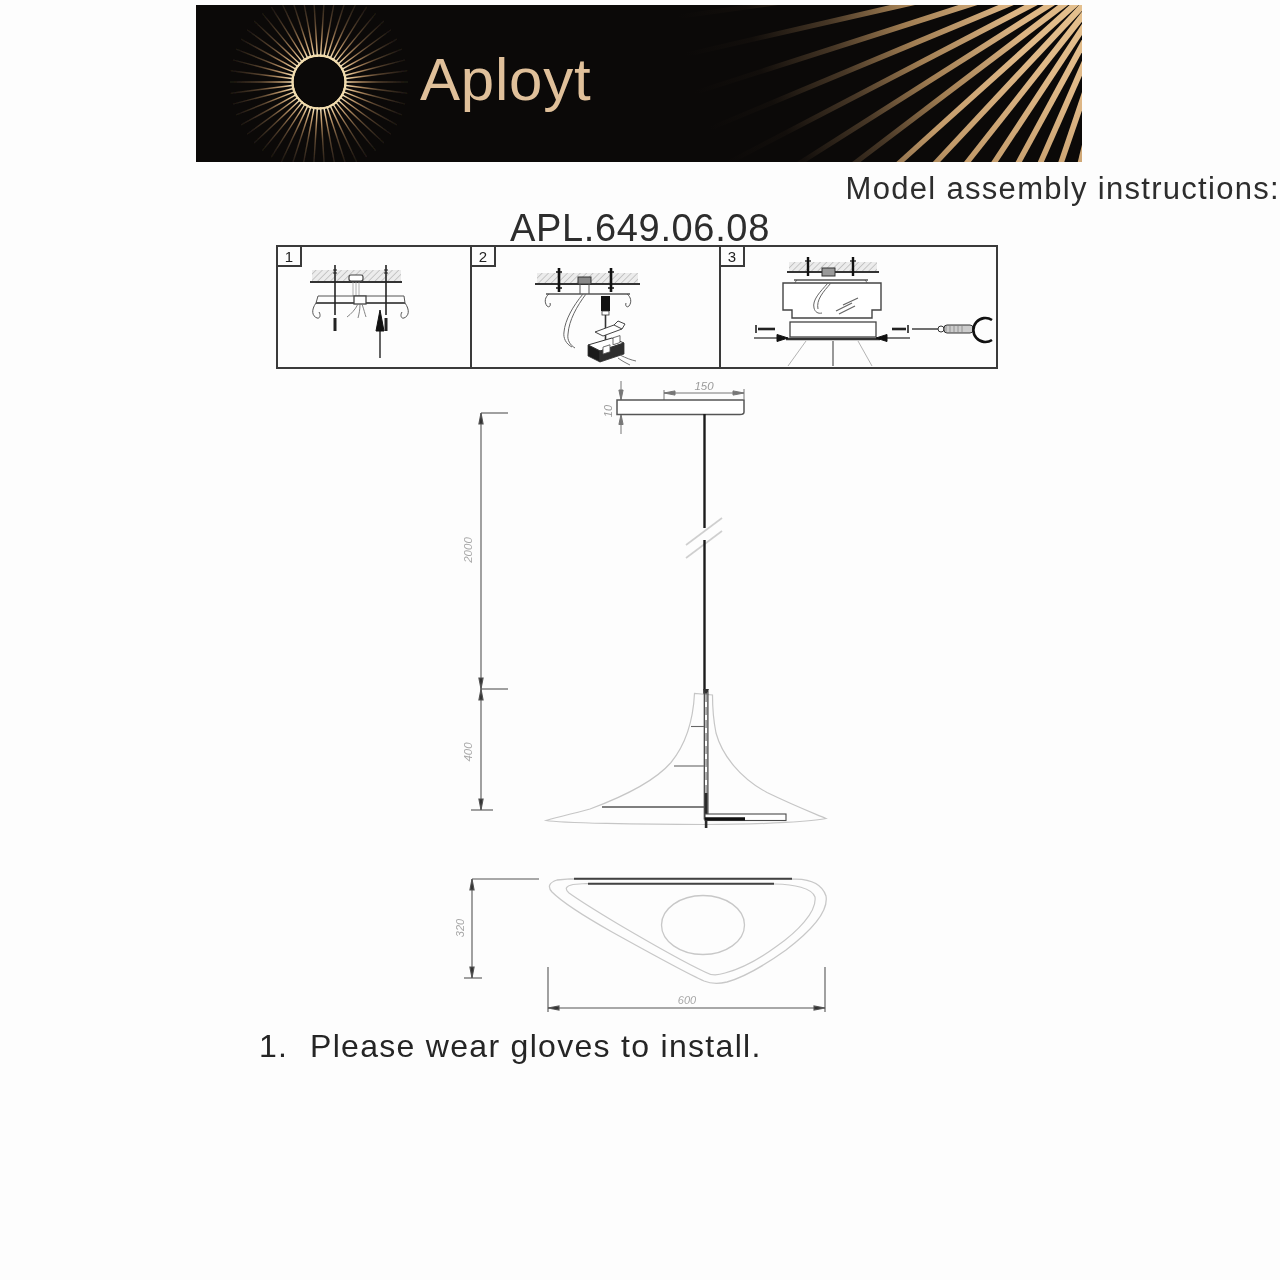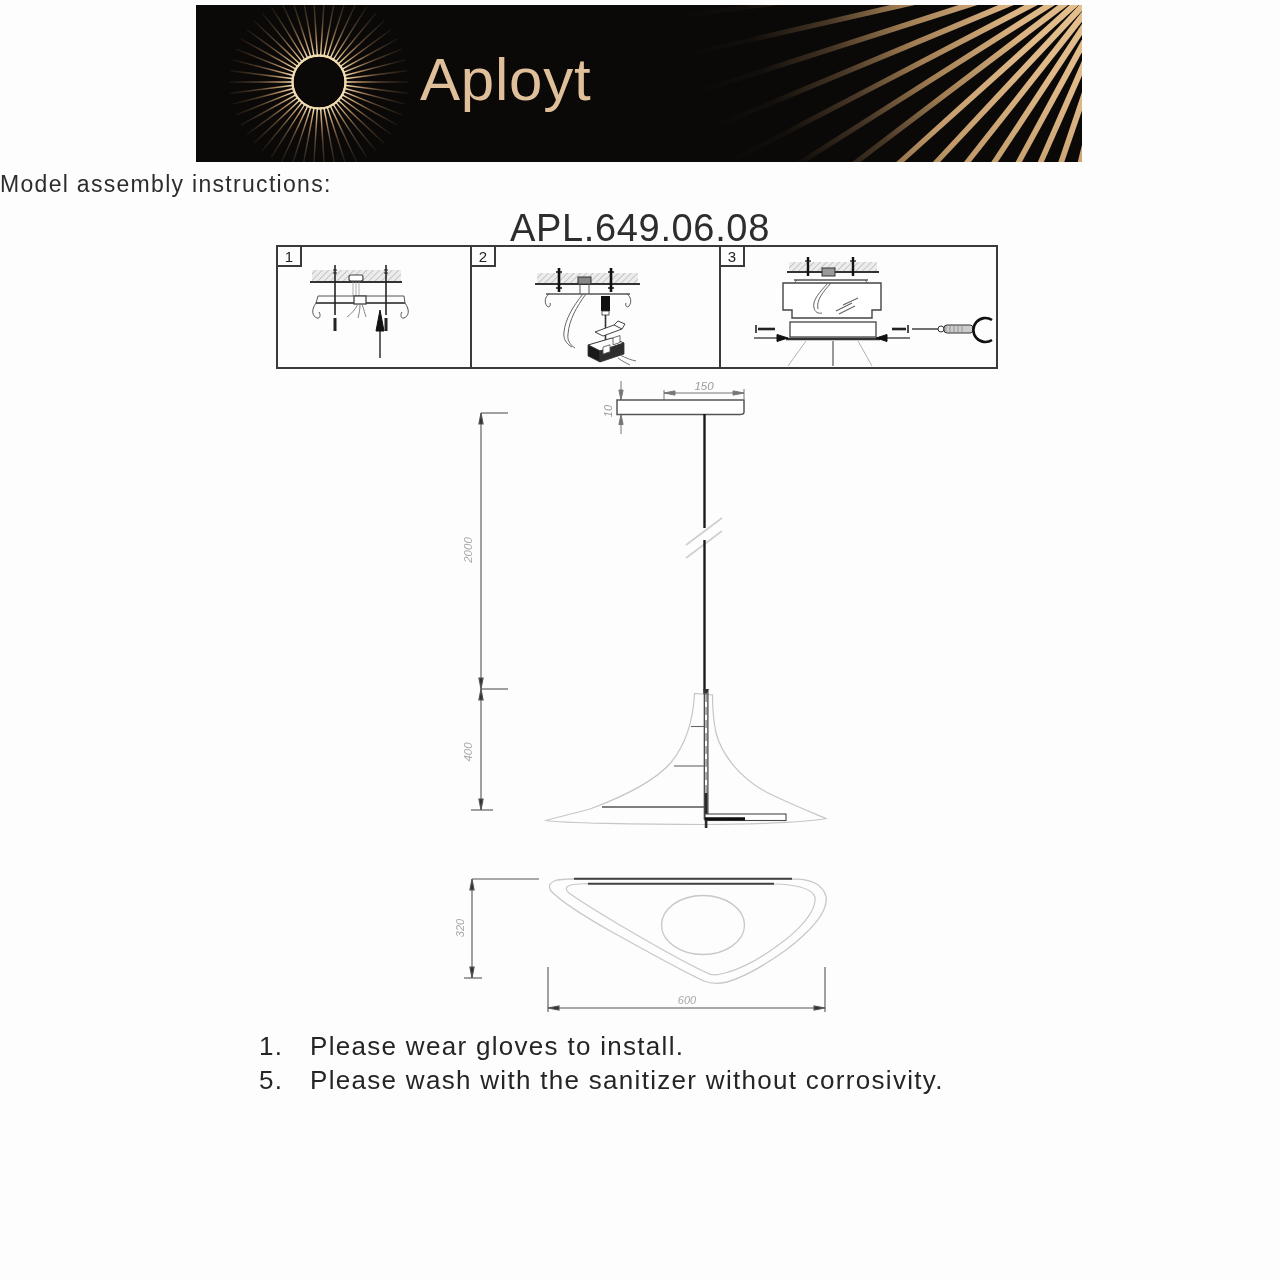--- a/index.html
+++ b/index.html
@@ -119,21 +119,21 @@
       </g>
 
     <circle cx="319" cy="82" r="26.5" fill="none" stroke="#f3ddae" stroke-width="2.4"></circle>
 
     <circle cx="319" cy="82" r="25" fill="#0b0908"></circle>
   </g>
 
   <text x="420" y="100" font-size="60" fill="#e0c09a" font-family="Liberation Sans, sans-serif" letter-spacing="0.8">Aployt</text>
 </svg>
 
-<div class="abs" style="left:0px;top:171px;width:1280px;text-align:left;font-size:23px;color:#2d2d2d;letter-spacing:1.3px;">Model assembly instructions:</div>
+<div class="abs" style="left:0px;top:171px;width:1280px;text-align:right;font-size:31px;color:#2d2d2d;letter-spacing:1.3px;">Model assembly instructions:</div>
 
 <div class="abs" style="left:0px;top:207px;width:1280px;text-align:center;font-size:38px;color:#2d2d2d;letter-spacing:0.65px;">APL.649.06.08</div>
 
 <svg class="abs" style="left:260px;top:240px" width="760" height="140" viewBox="260 240 760 140">
   <defs>
     <pattern id="hatch" width="4.5" height="4.5" patternUnits="userSpaceOnUse" patternTransform="rotate(45)">
       <rect width="4.5" height="4.5" fill="#ececec"></rect>
       <line x1="0" y1="0" x2="0" y2="4.5" stroke="#a0a0a0" stroke-width="1"></line>
     </pattern>
   </defs>
@@ -423,22 +423,21 @@
     <line x1="548" y1="967" x2="548" y2="1012"></line>
     <line x1="825" y1="967" x2="825" y2="1012"></line>
     <line x1="548" y1="1008" x2="825" y2="1008"></line>
     <path d="M548 1008 L559 1005.9 L559 1010.1 Z"></path>
     <path d="M825 1008 L814 1005.9 L814 1010.1 Z"></path>
   </g>
 
   <text x="687" y="1004" font-size="11" fill="#a8a8a8" font-style="italic" text-anchor="middle">600</text>
 </svg>
 
-<div class="abs" style="left:259px;top:1029px;font-size:26px;color:#252525;letter-spacing:1.3px;line-height:34.3px;">
+<div class="abs" style="left:259px;top:1029px;font-size:32px;color:#252525;letter-spacing:1.3px;line-height:34.3px;">
 
   <div><span style="display:inline-block;width:51px;">1.</span>Please wear gloves to install.</div>
 
 
 
 
-  <div><span style="display:inline-block;width:51px;">5.</span>Please wash with the sanitizer without corrosivity.</div>
 
 </div>
 
 </body></html>

